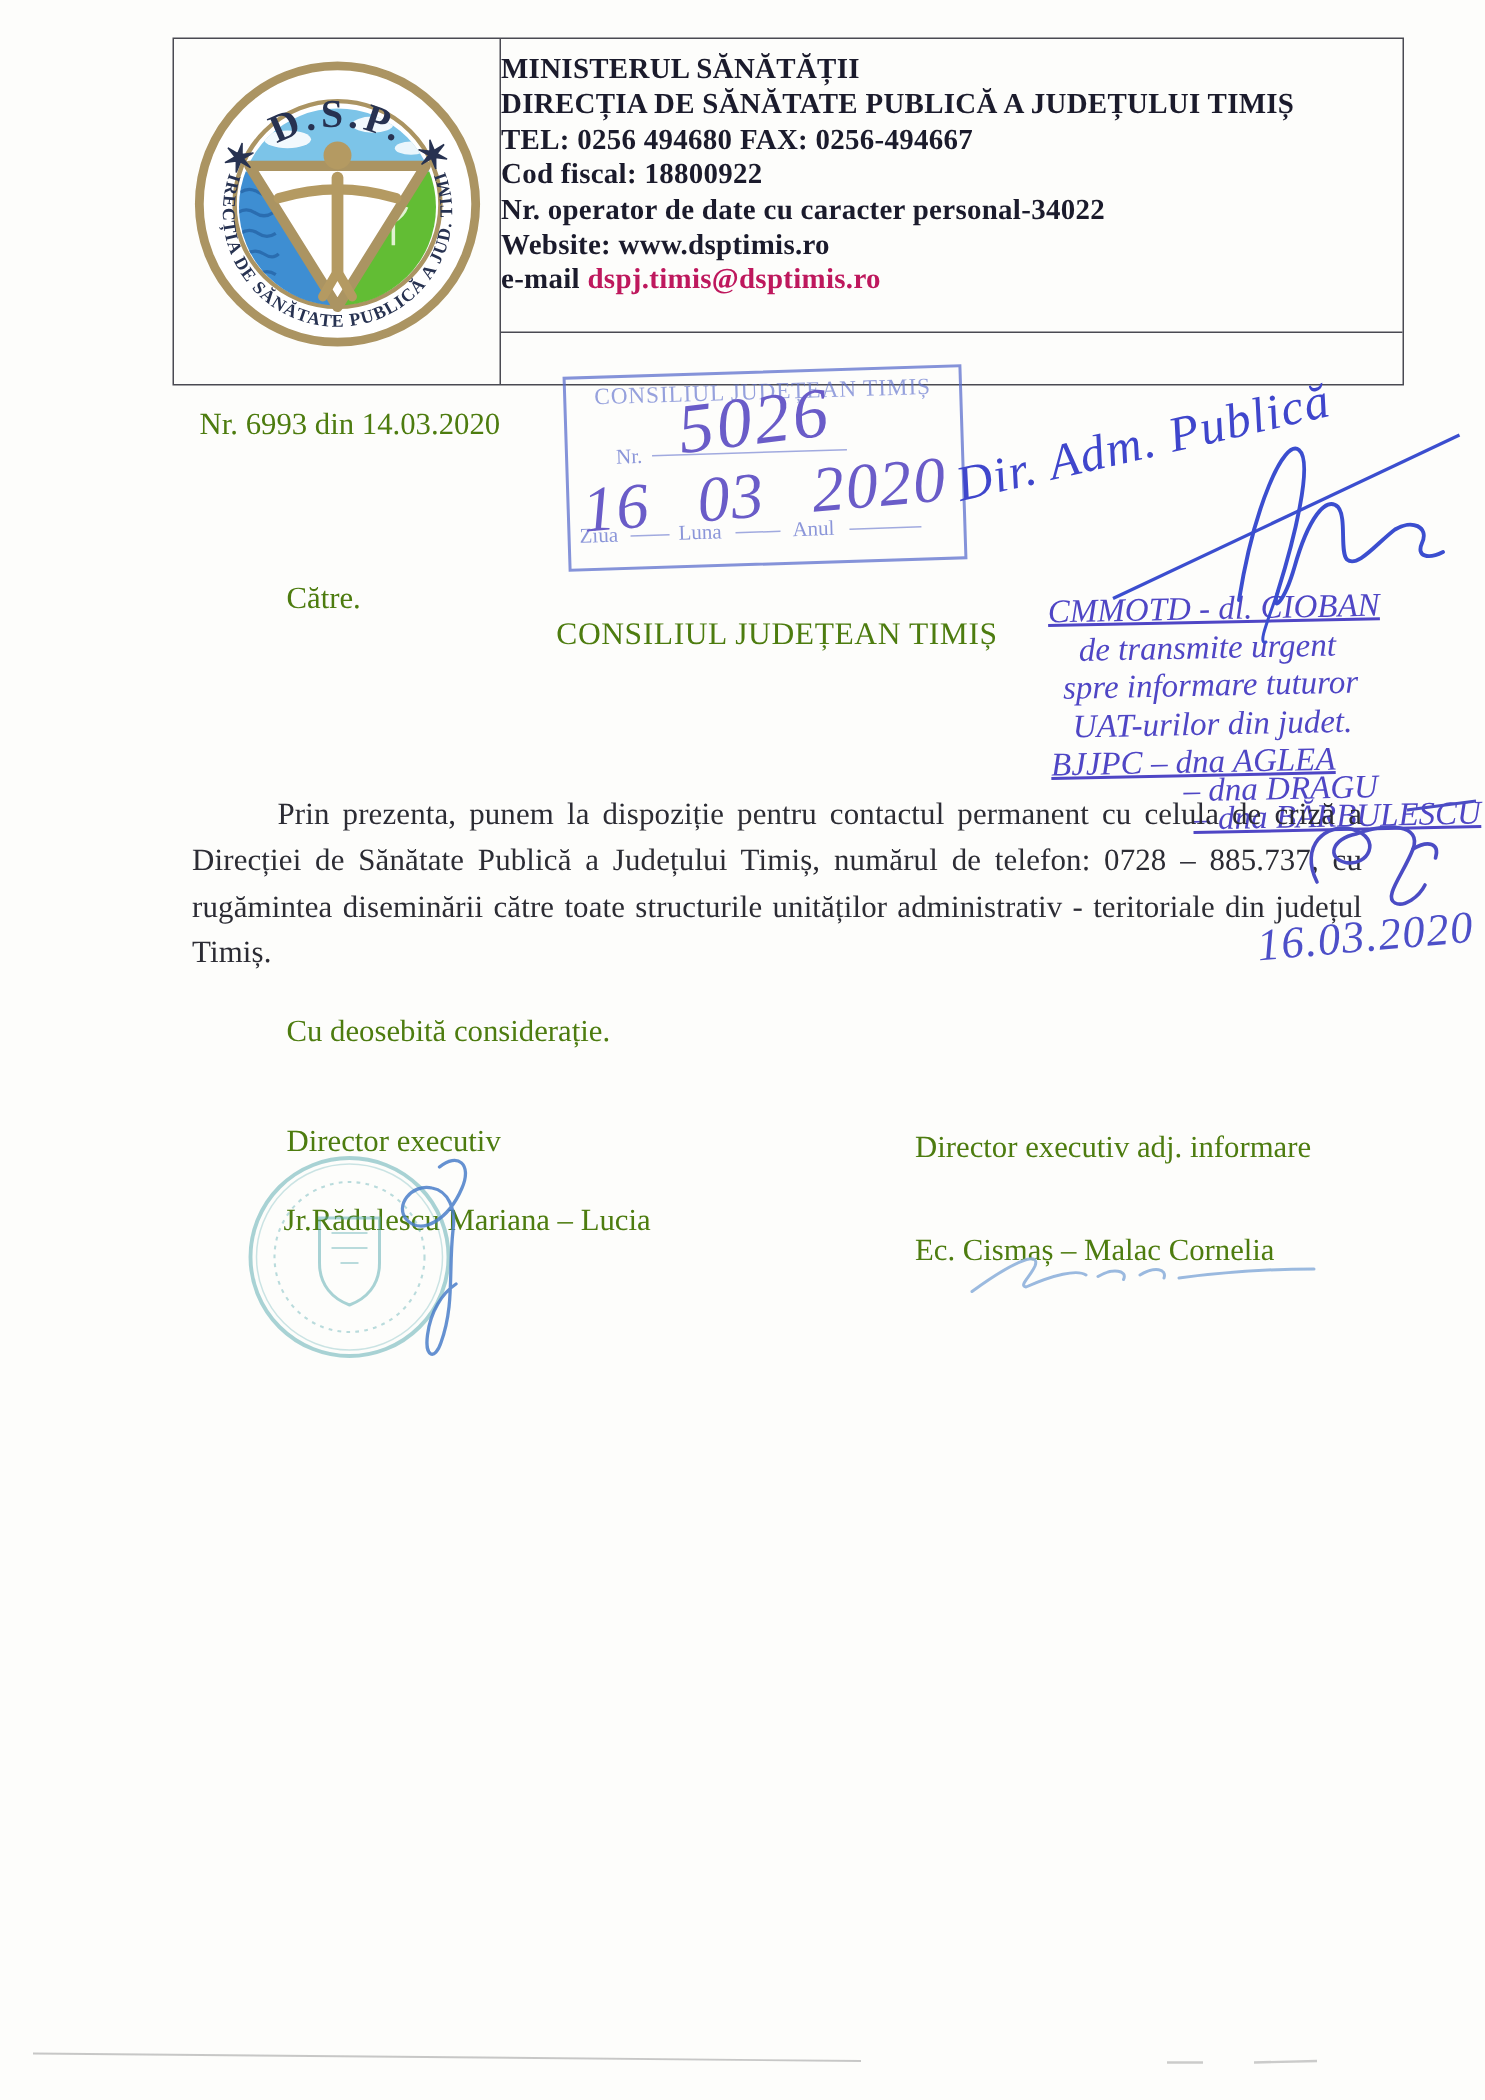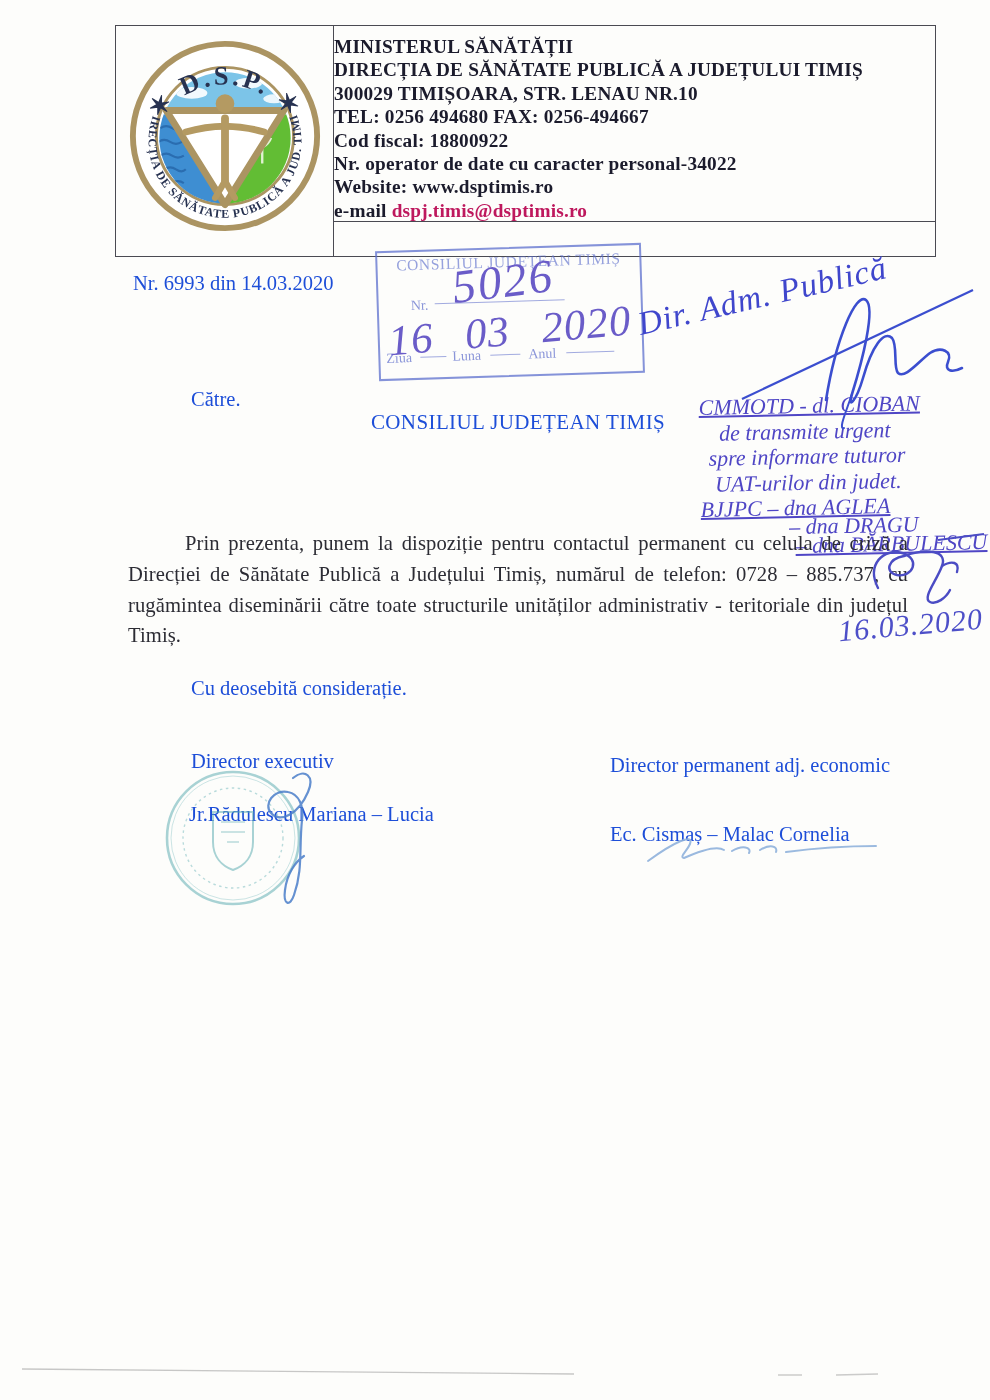--- a/index.html
+++ b/index.html
@@ -19,21 +19,21 @@
   #text-cell{flex:1;display:flex;flex-direction:column;}
   #text-cell-inner{
     height:186px;border-bottom:1.5px solid #4a4a52;
     padding-top:9px;text-align:left;
     font-weight:bold;font-size:19.3px;line-height:23.4px;
     color:#1b1b2c;letter-spacing:.2px;
   }
   .hline{display:block;}
   #email-link{color:#be185d;cursor:pointer;}
   
-  .typed{font-size:20.5px;color:#1d4ed8;white-space:nowrap;}
+  .typed{font-size:20.5px;color:#4d7c0f;white-space:nowrap;}
   #body-par{
     left:128px;top:528px;width:780px;
     font-size:20.6px;line-height:30.8px;text-align:justify;
     text-indent:57px;letter-spacing:.1px;color:#2c2c34;white-space:normal;
   }
   #recipient-org{left:330px;top:410px;width:376px;text-align:center;font-size:21px;letter-spacing:.4px;}
   #recipient-person{left:300px;top:437px;width:436px;text-align:center;}
   
   #stamp-box{
     left:377px;top:247px;width:262px;height:126px;
@@ -120,21 +120,20 @@
         </text>
         <text font-family="Liberation Serif, DejaVu Serif, serif" font-size="12.2" font-weight="bold" fill="#273251" letter-spacing=".8">
           <textPath href="#arcBottom" startOffset="50%" text-anchor="middle">DIRECȚIA DE SĂNĂTATE PUBLICĂ A JUD. TIMIȘ</textPath>
         </text>
       </svg>
     </div>
     <div id="text-cell">
       <div id="text-cell-inner">
         <span class="hline">MINISTERUL SĂNĂTĂȚII</span>
         <span class="hline">DIRECȚIA DE SĂNĂTATE PUBLICĂ A JUDEȚULUI TIMIȘ</span>
-        <span class="hline">300029 TIMIȘOARA, STR. LENAU NR.10</span>
         <span class="hline">TEL: 0256 494680 FAX: 0256-494667</span>
         <span class="hline">Cod fiscal: 18800922</span>
         <span class="hline">Nr. operator de date cu caracter personal-34022</span>
         <span class="hline">Website: www.dsptimis.ro</span>
         <span class="hline"><span>e-mail </span><span id="email-link">dspj.timis@dsptimis.ro</span></span>
       </div>
     </div>
   </div>
 
   <div class="abs typed" style="left:133px;top:272px;">Nr. 6993 din 14.03.2020</div>
@@ -169,21 +168,21 @@
 
   <div class="abs typed" style="left:191px;top:388px;">Către.</div>
   <div id="recipient-org" class="abs typed">CONSILIUL JUDEȚEAN TIMIȘ</div>
 
   <div id="body-par" class="abs">Prin prezenta, punem la dispoziție pentru contactul permanent cu celula de criză a Direcției de Sănătate Publică a Județului Timiș, numărul de telefon: 0728 – 885.737, cu rugămintea diseminării către toate structurile unităților administrativ - teritoriale din județul Timiș.</div>
 
   <div class="abs typed" style="left:191px;top:677px;">Cu deosebită considerație.</div>
 
   <div class="abs typed" style="left:191px;top:750px;">Director  executiv</div>
   <div class="abs typed" style="left:189px;top:787px;margin-top:16px;">Jr.Rădulescu Mariana – Lucia</div>
-  <div class="abs typed" style="left:610px;top:754px;">Director permanent adj. economic</div>
+  <div class="abs typed" style="left:610px;top:754px;">Director executiv adj. informare</div>
   <div class="abs typed" style="left:610px;top:791px;margin-top:32px;">Ec. Cismaș – Malac Cornelia</div>
 
   <svg id="overlay" class="abs" width="990" height="1400" viewBox="0 0 990 1400">
 
     <path d="M 742 399 L 973 290" stroke="#3b4ecf" stroke-width="2.2" fill="none"></path>
 
     <g stroke="#3b4ecf" stroke-width="2.6" fill="none" stroke-linecap="round">
       <path d="M 826 400 C 836 338 856 292 866 300 C 876 308 862 362 852 394 C 847 410 856 402 863 378 C 872 346 884 330 892 338 C 898 345 893 368 898 373 C 905 379 918 362 930 353 C 941 346 953 351 948 362 C 944 371 952 373 962 368"></path>
       <path d="M 852 394 C 846 412 838 430 844 428" stroke-width="2"></path>
     </g>

